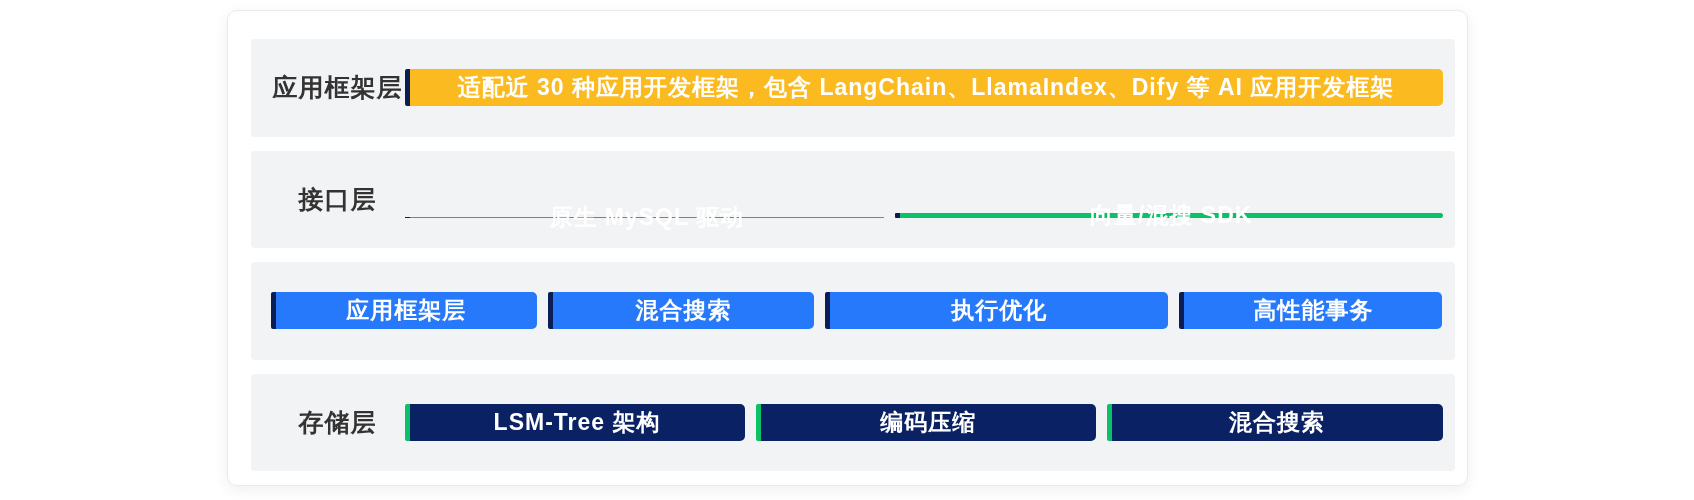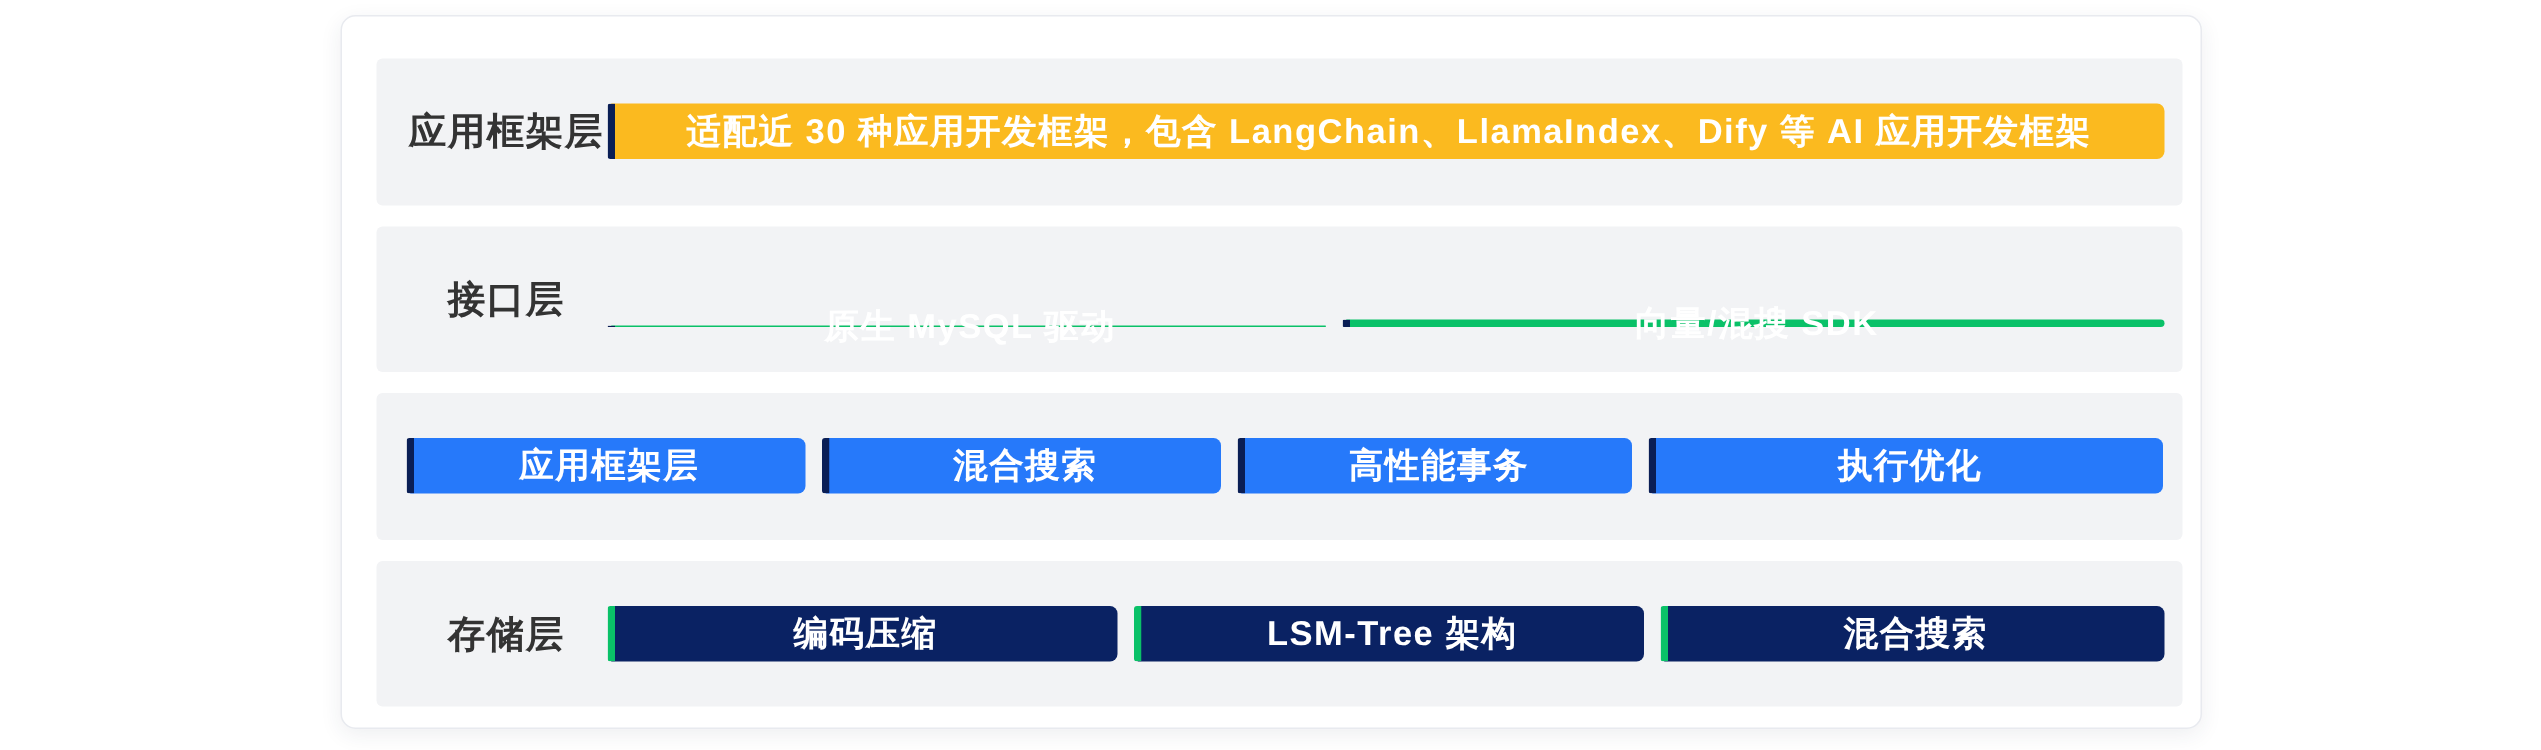--- a/index.html
+++ b/index.html
@@ -79,27 +79,27 @@
     <div class="bars">
       <div class="bar green f-481">原生 MySQL 驱动</div>
       <div class="bar green f-550">向量/混搜 SDK</div>
     </div>
   </div>
 
   <div class="layer-row">
     <div class="bars">
       <div class="bar blue f-235">应用框架层</div>
       <div class="bar blue f-235">混合搜索</div>
+      <div class="bar blue f-304">执行优化</div>
       <div class="bar blue f-232">高性能事务</div>
-      <div class="bar blue f-304">执行优化</div>
     </div>
   </div>
 
   <div class="layer-row">
     <div class="layer-label">存储层</div>
     <div class="bars">
+      <div class="bar navy f-235">LSM-Tree 架构</div>
       <div class="bar navy f-235">编码压缩</div>
-      <div class="bar navy f-235">LSM-Tree 架构</div>
       <div class="bar navy f-232">混合搜索</div>
     </div>
   </div>
 
 </div>
 
 </body></html>

